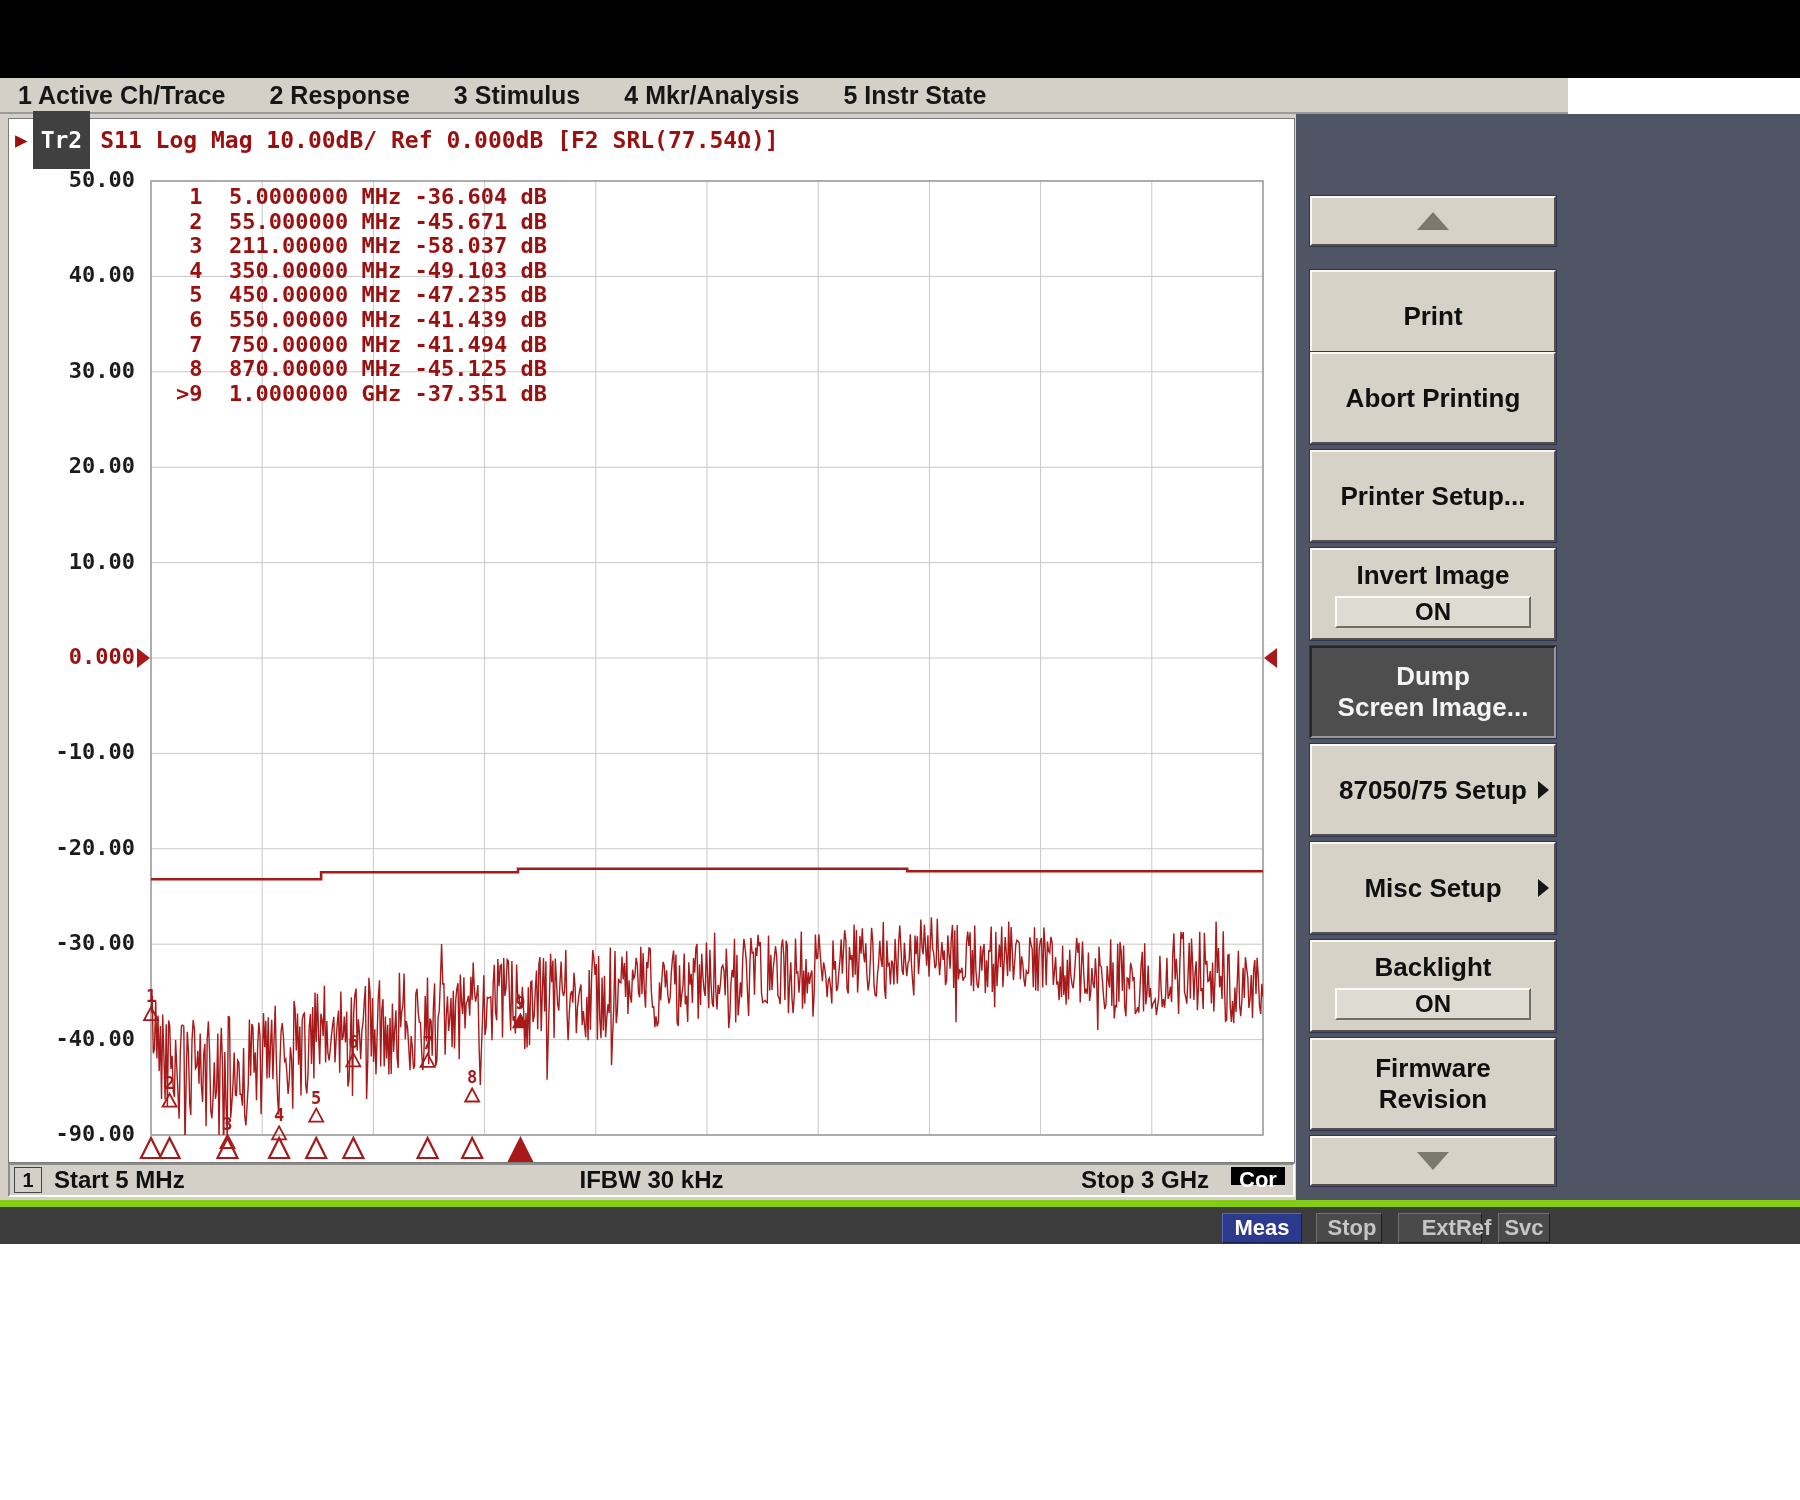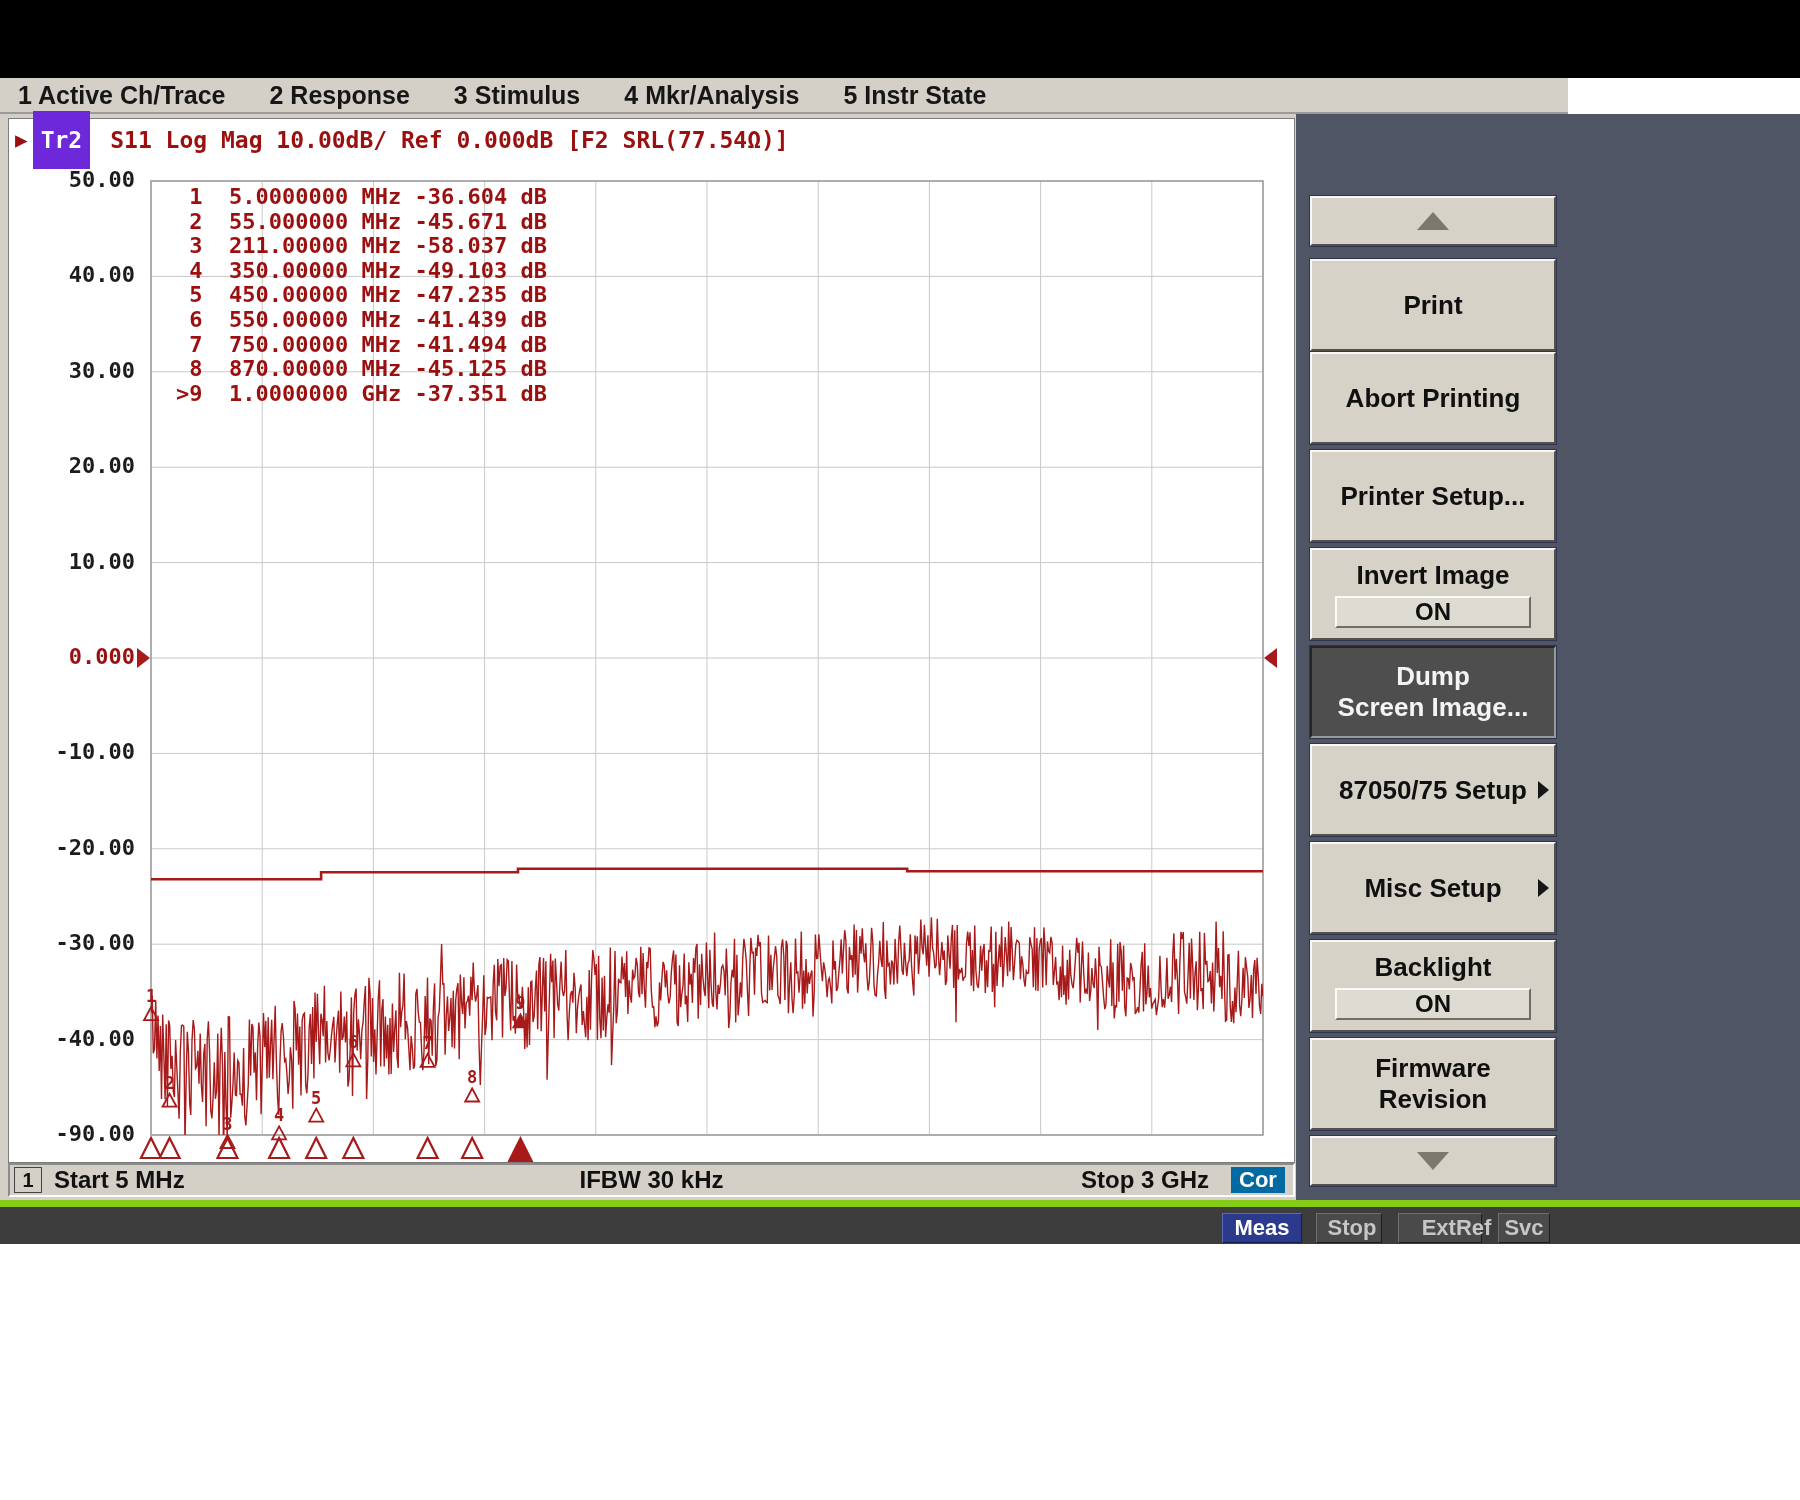--- a/index.html
+++ b/index.html
@@ -17,39 +17,39 @@
 
   
   #main{position:absolute;left:0;top:114px;width:1800px;height:1086px;background:#d4d0c8;}
 
   
   #screen{position:absolute;left:8px;top:4px;width:1287px;height:1045px;background:#fff;
           border:1px solid #7c7c7c;box-sizing:border-box;}
   #title-row{position:absolute;left:6px;top:6px;height:30px;display:flex;align-items:center;
              font:bold 23px "DejaVu Sans Mono",monospace;color:#9b0f0f;white-space:pre;}
   .tr-arrow{font-size:21px;margin-right:5px;color:#9b0f0f;}
-  .tr-box{background:#6d28d9;color:#fff;padding:16px 8px;margin-right:20px;}
+  .tr-box{background:#404040;color:#fff;padding:16px 8px;margin-right:10px;}
   #plot-svg{position:absolute;left:0;top:0;}
   .ytick{position:absolute;left:10px;width:116px;height:28px;line-height:28px;text-align:right;
          font:bold 22px "DejaVu Sans Mono",monospace;color:#1c1c1c;}
   .ytick.ref{color:#9b0f0f;}
   #marker-table{position:absolute;left:167px;top:66px;font:bold 22px "DejaVu Sans Mono",monospace;
                 color:#9b0f0f;line-height:24.6px;}
   .mkr-row{white-space:pre;}
 
   
   #status-bar{position:absolute;left:8px;top:1049px;width:1287px;height:34px;background:#d4d0c8;
               border:2px solid;border-color:#8c8c8c #fdfdfd #fdfdfd #8c8c8c;box-sizing:border-box;
               font-weight:bold;font-size:24px;color:#111;}
   #chan-box{position:absolute;left:4px;top:2px;width:26px;height:24px;border:1px solid #444;
             text-align:center;line-height:24px;font-size:20px;}
   #start-label{position:absolute;left:44px;top:1px;}
   #ifbw-label{position:absolute;left:50%;transform:translateX(-50%);top:1px;}
   #stop-label{position:absolute;right:84px;top:1px;}
-  #cor-badge{position:absolute;right:8px;top:2px;width:54px;height:26px;background:#0369a1;color:#fff;
+  #cor-badge{position:absolute;right:8px;top:2px;width:54px;height:18px;background:#000000;color:#fff;
              text-align:center;line-height:26px;font-size:22px;}
 
   
   #softkey-panel{position:absolute;left:1296px;top:0;width:504px;height:1086px;background:#4f5565;}
   .sk-title{position:absolute;left:14px;top:8px;width:246px;height:66px;
             background:linear-gradient(180deg,#41549f,#25317c);
             border:2px solid;border-color:#7283c4 #13194a #13194a #7283c4;
             box-shadow:0 0 0 1px #10163c;box-sizing:border-box;color:#fff;display:flex;
             align-items:center;justify-content:center;font-size:29px;font-weight:700;}
   .skbtn{position:absolute;left:14px;width:246px;background:#d6d2c8;
@@ -199,21 +199,21 @@
       <div id="ifbw-label">IFBW 30 kHz</div>
       <div id="stop-label">Stop 3 GHz</div>
       <div id="cor-badge">Cor</div>
     </div>
 
     <div id="softkey-panel">
       <div class="skbtn" style="top:82px;height:50px;">
         <div class="tri-up"></div>
       </div>
       <div id="softkey-buttons">
-          <div class="skbtn" style="top: 145px; height: 92px;">
+          <div class="skbtn" style="top: 156px; height: 92px;">
             <span class="sk-label">Print</span>
           </div>
           <div class="skbtn" style="top: 238px; height: 92px;">
             <span class="sk-label">Abort Printing</span>
           </div>
           <div class="skbtn" style="top: 336px; height: 92px;">
             <span class="sk-label">Printer Setup...</span>
           </div>
           <div class="skbtn" style="top: 434px; height: 92px;">
             <span class="sk-label">Invert Image</span>

